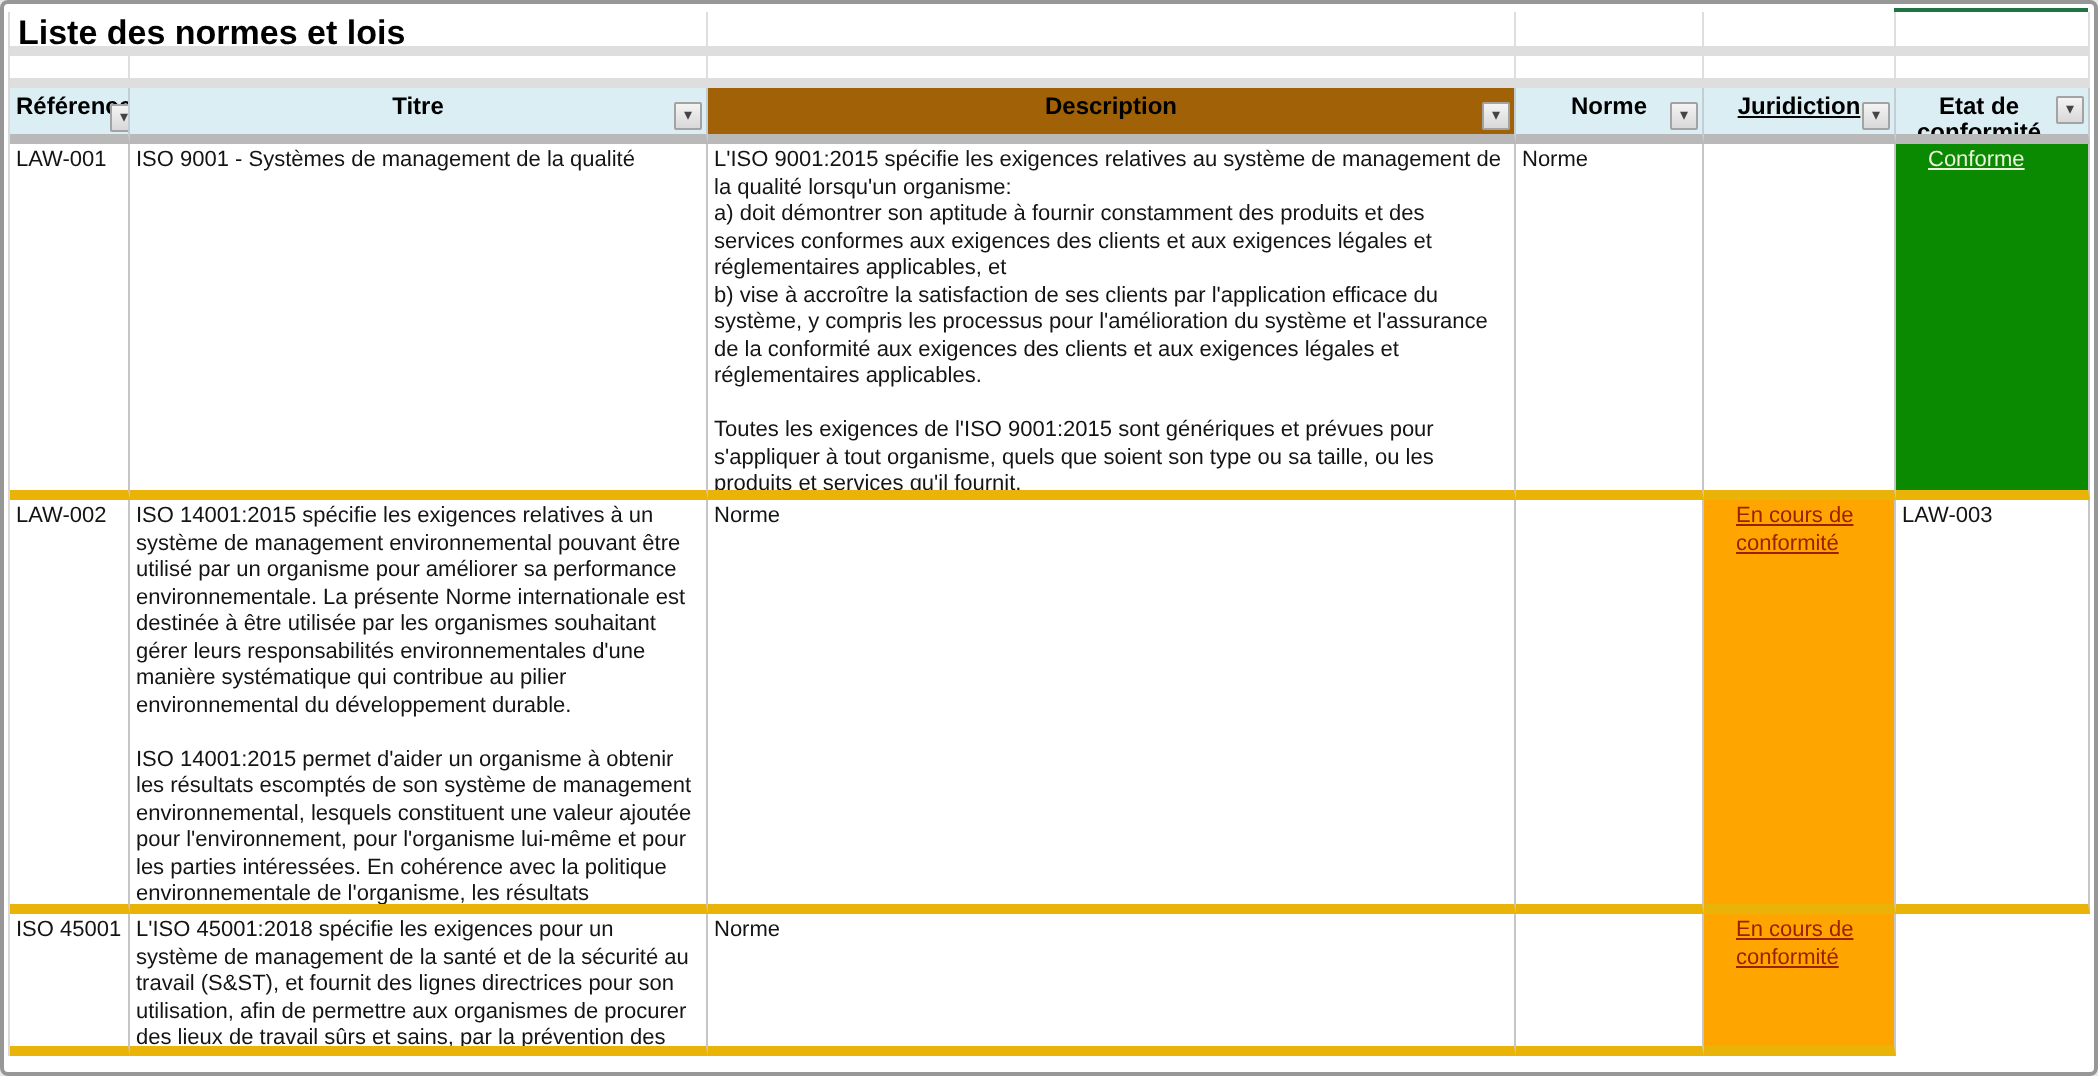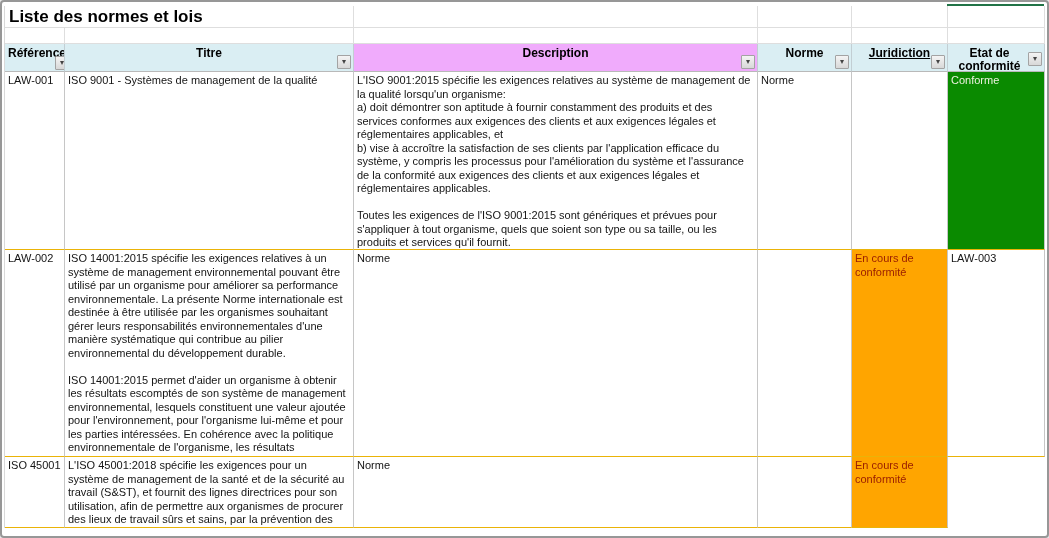--- a/index.html
+++ b/index.html
@@ -14,21 +14,21 @@
   .grid{
     position:absolute;left:2px;top:4px;
     display:grid;
     grid-template-columns:60px 289px 404px 94px 96px 97px;
     grid-template-rows:22px 16px 28px 178px 207px 71px;
     border-left:1px solid #d9d9d9;
   }
 
   
   .cell{
-    border-right:1px solid #c6c6c6;border-bottom:1px solid #eab308;
+    border-right:1px solid #c6c6c6;border-bottom:5px solid #eab308;
     padding:2px 3px;overflow:hidden;position:relative;
     font-size:11px;line-height:13.5px;color:#141414;
   }
   .cell.light{border-right-color:#dedede;border-bottom-color:#dedede;}
 
   
   .title-cell{
     grid-column:1 / span 2;
     font-size:17px;font-weight:bold;line-height:19px;color:#000;
     padding:1px 4px;white-space:nowrap;
@@ -51,21 +51,21 @@
     display:flex;align-items:center;justify-content:center;
     font-size:8px;line-height:8px;color:#444;cursor:pointer;padding:0;
   }
   .fb-br{right:2px;bottom:2px;}
   .fb-ref{left:50px;bottom:1px;}
   .fb-etat{right:2px;bottom:5px;}
 
   
   .desc{white-space:pre-wrap;}
   .clip1{white-space:nowrap;}
-  .status{padding:2px 3px;font-size:11px;line-height:13.5px;}
+  .status{padding:2px 16px;font-size:11px;line-height:13.5px;text-decoration:underline;}
 
   .accent-line{position:absolute;left:945px;top:2px;width:97px;height:2px;}
 </style>
 </head>
 <body>
 
 <div class="frame">
   <div class="accent-line" style="background-color: rgb(33, 115, 70);"></div>
 
   <div class="grid">
@@ -88,21 +88,21 @@
       <button class="filter-btn fb-ref">
         <span>▾</span>
       </button>
     </div>
     <div class="cell hcell" style="background-color: rgb(218, 238, 243);">
       <span>Titre</span>
       <button class="filter-btn fb-br">
         <span>▾</span>
       </button>
     </div>
-    <div class="cell hcell" style="background-color: #f0abfc;">
+    <div class="cell hcell" style="background-color: #a16207;">
       <span>Description</span>
       <button class="filter-btn fb-br">
         <span>▾</span>
       </button>
     </div>
     <div class="cell hcell" style="background-color: rgb(218, 238, 243);">
       <span>Norme</span>
       <button class="filter-btn fb-br">
         <span>▾</span>
       </button>

